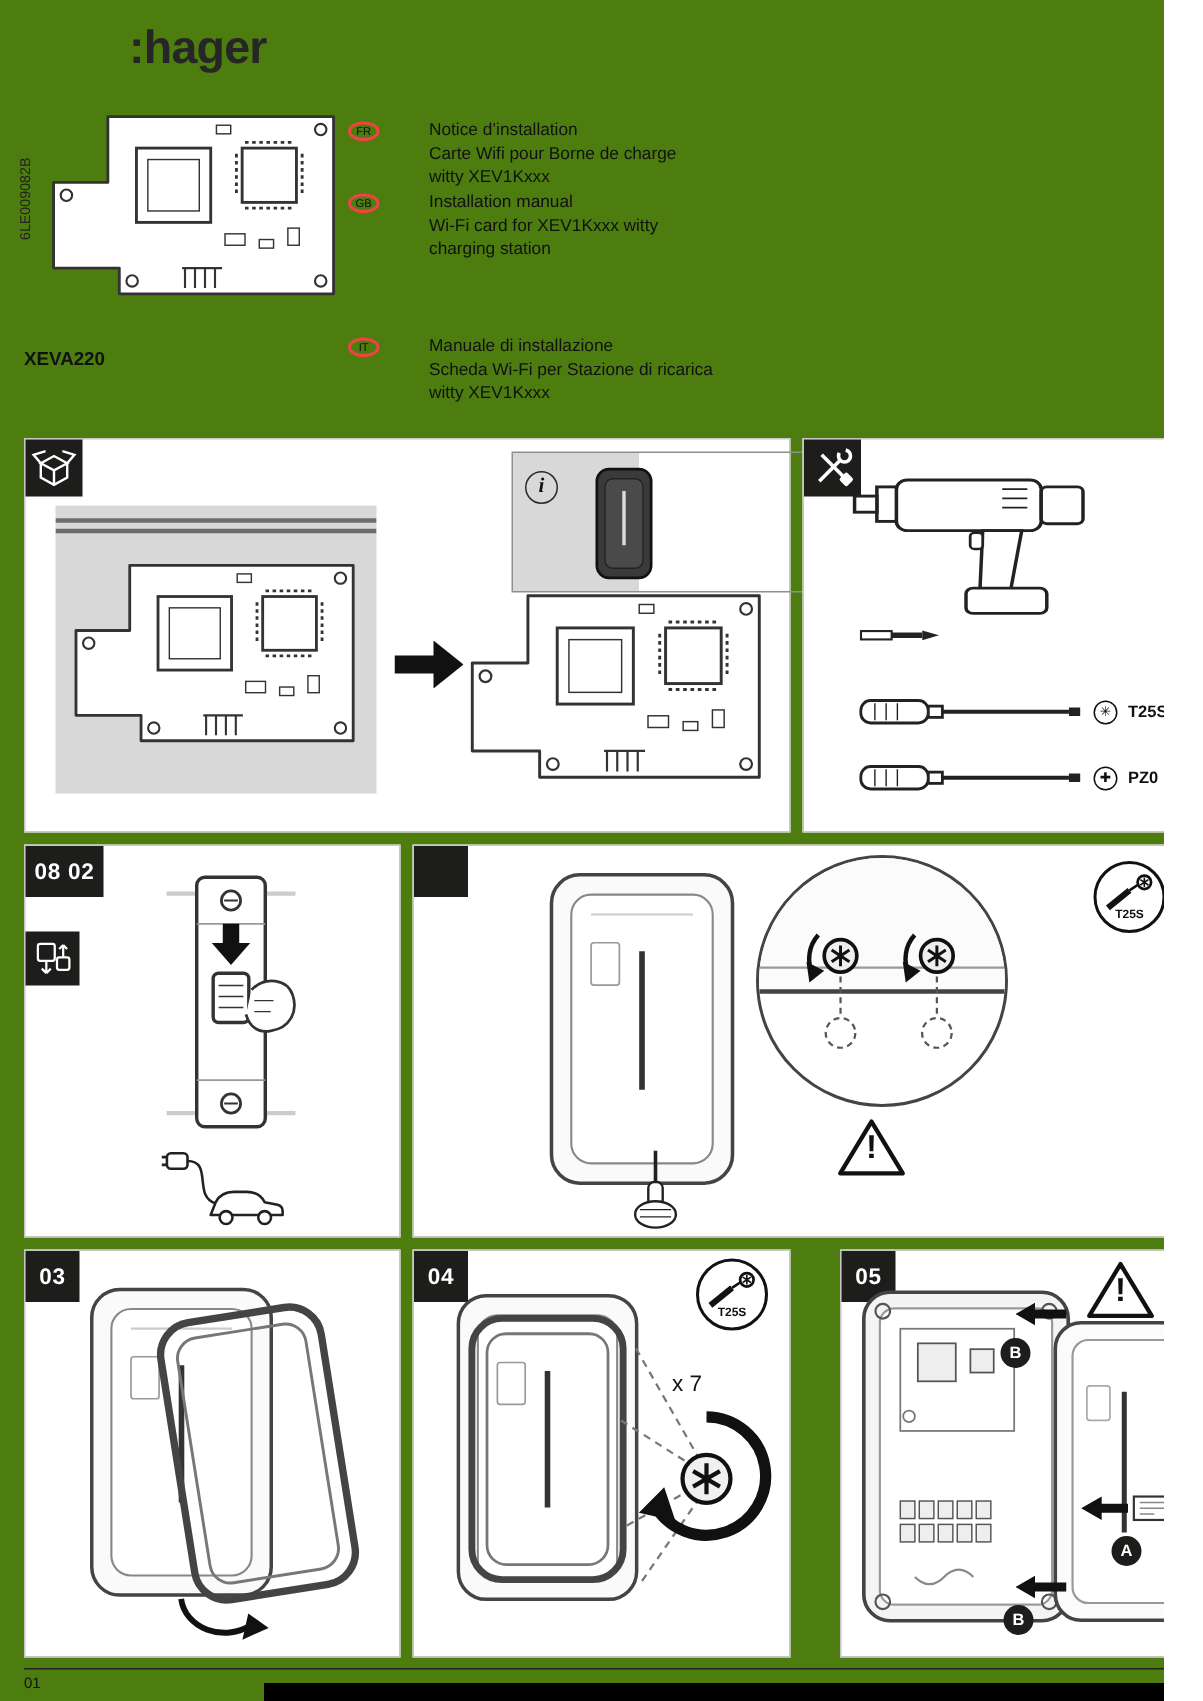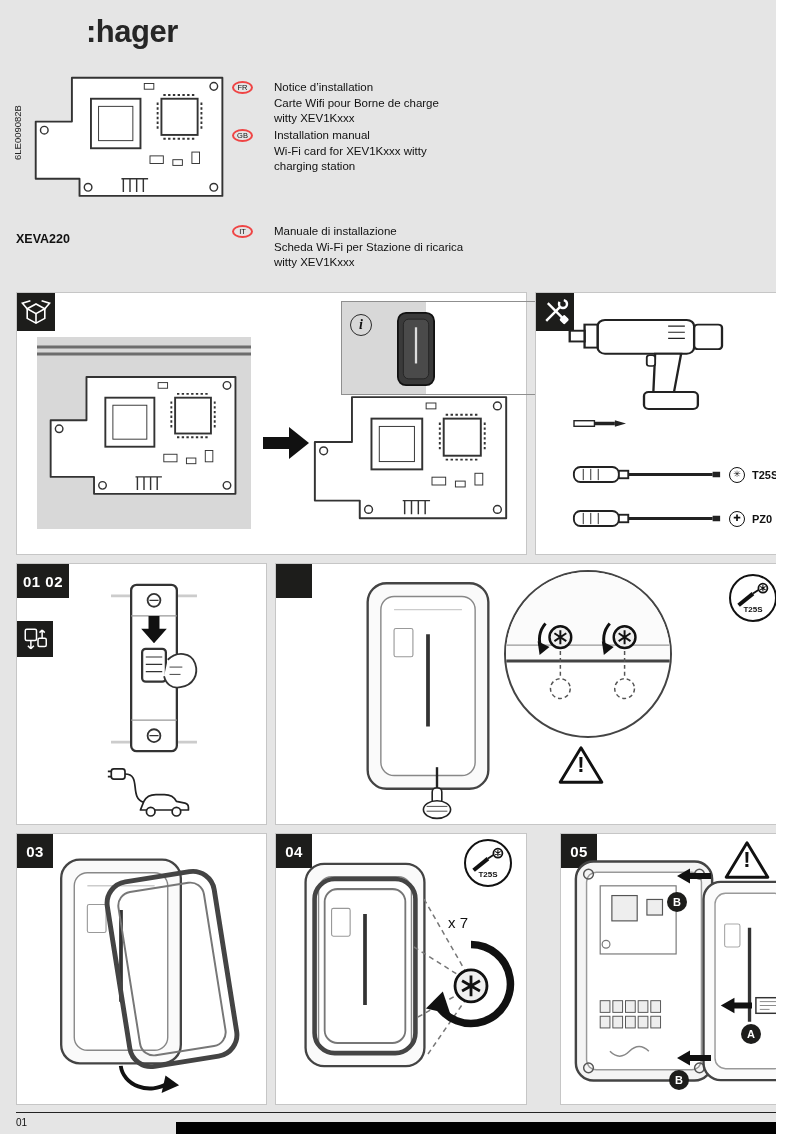--- a/index.html
+++ b/index.html
@@ -1,31 +1,31 @@
 <!DOCTYPE html>
 <html><head>
 <meta charset="utf-8">
 <style>
   *{box-sizing:border-box;margin:0;padding:0}
   body{background:#ffffff}
-  .page{position:relative;width:776px;height:1134px;background:#e5e5e5;
+  .page{position:relative;width:776px;height:1134px;background:#4d7c0f;
         font-family:"Liberation Sans",sans-serif;color:#111;overflow:hidden}
   .abs{position:absolute}
   svg{display:block}
 
   .brand{position:absolute;left:86px;top:14px;font-size:31px;font-weight:bold;
          letter-spacing:-0.5px;color:#262626}
   .board-code{position:absolute;left:12px;top:160px;font-size:9.5px;color:#222;
          white-space:nowrap;transform:rotate(-90deg);transform-origin:0 0}
   .product-ref{position:absolute;left:16px;top:232px;font-size:12.5px;font-weight:bold}
 
   .lang{position:absolute;left:232px;display:flex;align-items:flex-start}
   .lang-circle{flex:0 0 auto;width:21px;height:13px;border:2px solid #ef4444;border-radius:50%;
          font-size:7.5px;display:flex;align-items:center;justify-content:center;margin-top:1px}
-  .lang-lines{margin-left:21px;font-size:11.5px;line-height:15.5px;color:#111;white-space:nowrap}
+  .lang-lines{margin-left:33px;font-size:11.5px;line-height:15.5px;color:#111;white-space:nowrap}
 
   .panel{position:absolute;border:1px solid #c6c6c6;background:#fff}
   .corner-icon{position:absolute;left:0;top:0;width:38px;height:38px;background:#1d1d1b;
          display:flex;align-items:center;justify-content:center}
   .badge{position:absolute;left:0;top:0;height:34px;background:#1d1d1b;color:#fff;
          font-weight:bold;font-size:15px;display:flex;align-items:center;justify-content:center;
          letter-spacing:.5px}
   .dark-sq{position:absolute;background:#1d1d1b;display:flex;align-items:center;justify-content:center}
 
   .grey-inset{position:absolute;left:20px;top:44px;width:214px;height:192px;background:#d8d8d8}
@@ -367,21 +367,21 @@
     <div class="tool-row" style="top:216px">
       <svg viewBox="0 0 160 20" width="150" height="19">
           <use href="#sym-screwdriver"></use>
         </svg>
       <span class="tool-circle">✚</span>
       <span class="tool-label">PZ0</span>
     </div>
   </div>
 
   <div class="panel" style="left:16px;top:563px;width:251px;height:262px">
-    <div class="badge" style="width:52px">01 02</div>
+    <div class="badge" style="width:52px">08 02</div>
     <div class="dark-sq" style="left:0;top:57px;width:36px;height:36px">
       <svg viewBox="0 0 40 40" width="30" height="30">
           <use href="#sym-unplug-icon"></use>
         </svg>
     </div>
     <div class="abs" style="left:76px;top:8px">
       <svg viewBox="0 0 130 210" width="122" height="192">
           <use href="#sym-breaker"></use>
         </svg>
     </div>

